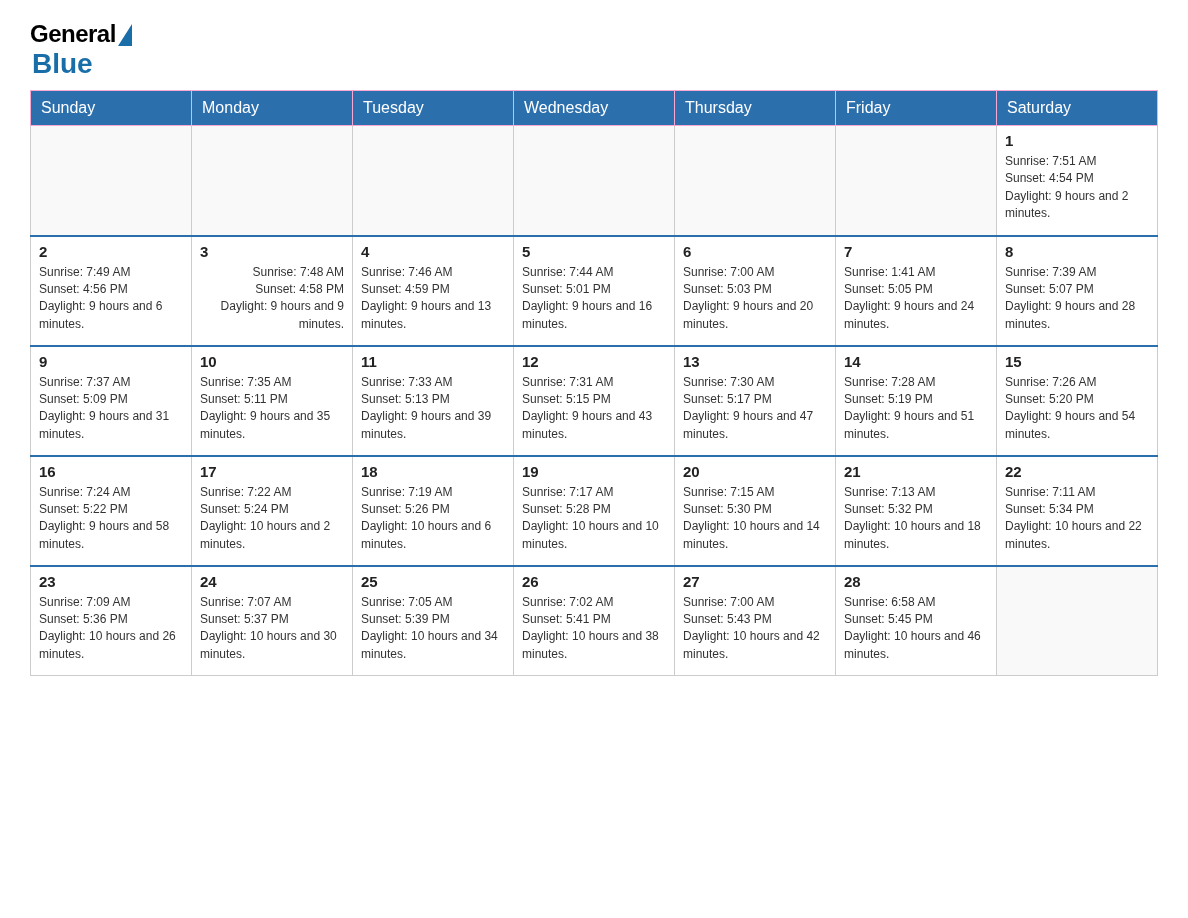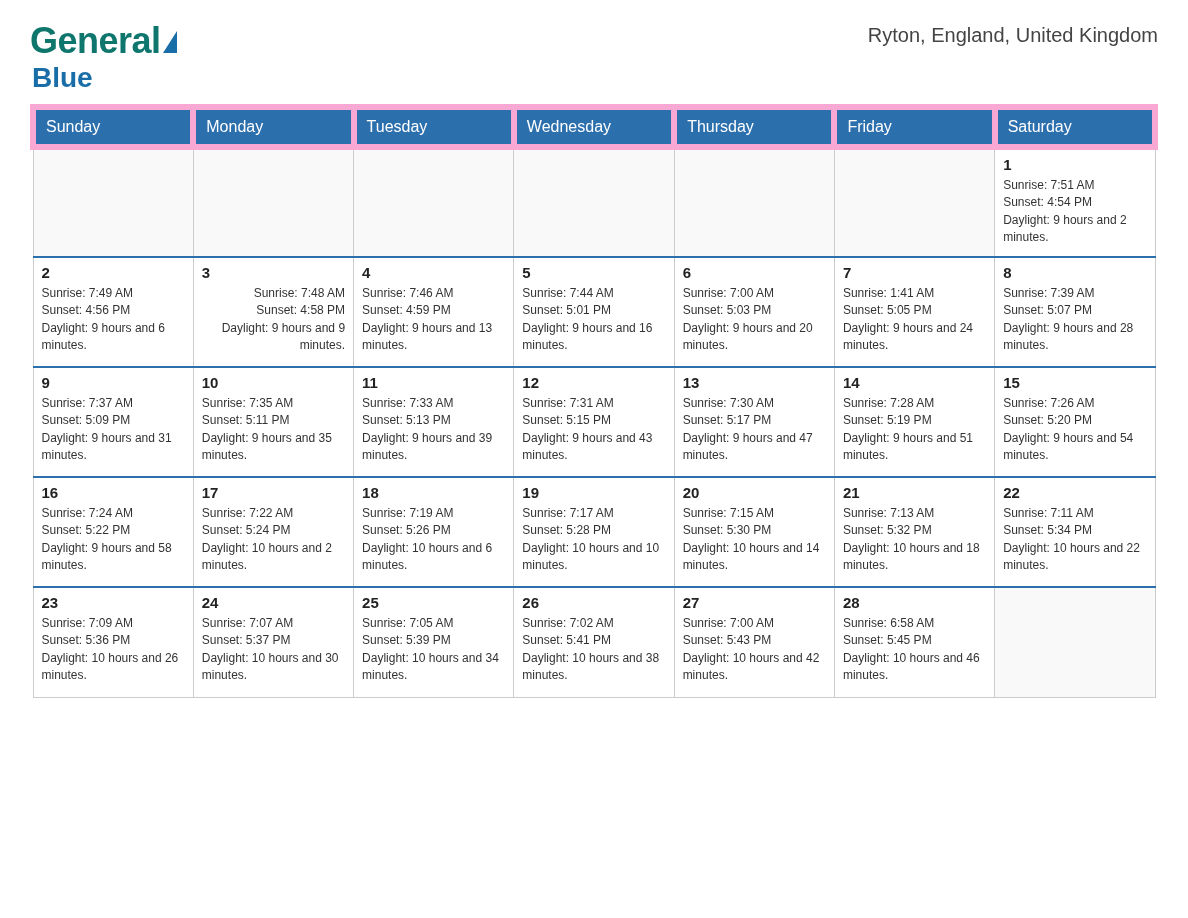--- a/index.html
+++ b/index.html
@@ -19,23 +19,23 @@
     .logo {
       display: flex;
       flex-direction: column;
       align-items: flex-start;
     }
     .logo-top {
       display: flex;
       align-items: center;
     }
     .logo-general {
-      font-size: 36px;
+      font-size: 24px;
       font-weight: bold;
-      color: #0f766e;
+      color: #000000;
       letter-spacing: -0.5px;
     }
     .logo-triangle {
       width: 0;
       height: 0;
       border-left: 14px solid transparent;
       border-right: 0px solid transparent;
       border-bottom: 22px solid #1a6ea8;
       margin-left: 2px;
       margin-top: 2px;
@@ -65,21 +65,21 @@
       border-collapse: collapse;
       margin-top: 10px;
     }
     .calendar th {
       background-color: #2c6fad;
       color: #fff;
       font-size: 16px;
       font-weight: normal;
       padding: 8px 10px;
       text-align: left;
-      border: 6px solid #f9a8d4;
+      border: 1px solid #f9a8d4;
     }
     .calendar td {
       vertical-align: top;
       padding: 6px 8px;
       border: 1px solid #ccc;
       width: 14.28%;
       font-size: 13px;
       color: #333;
       height: 110px;
     }
@@ -106,21 +106,20 @@
 
 <div class="header">
   <div class="logo">
     <div class="logo-top">
       <span class="logo-general">General</span>
       <div class="logo-triangle"></div>
     </div>
     <span class="logo-blue">Blue</span>
   </div>
   <div class="title-section">
-    <div class="location">Ryton, England, United Kingdom</div>
   </div>
 </div>
 
 <table class="calendar">
   <thead>
     <tr>
       <th>Sunday</th>
       <th>Monday</th>
       <th>Tuesday</th>
       <th>Wednesday</th>

